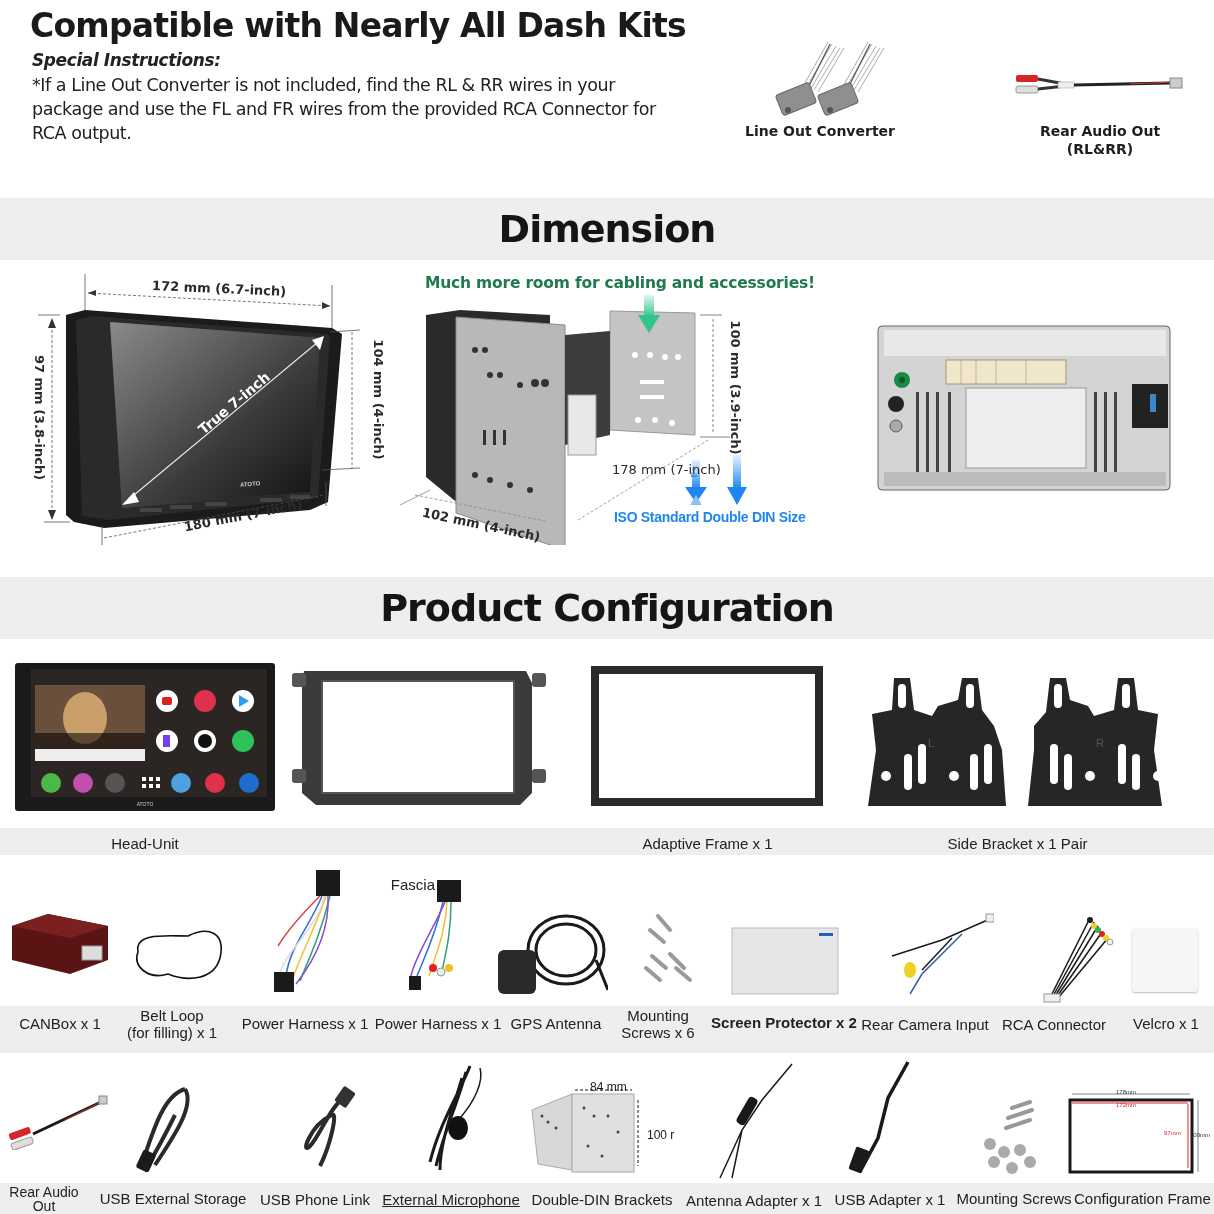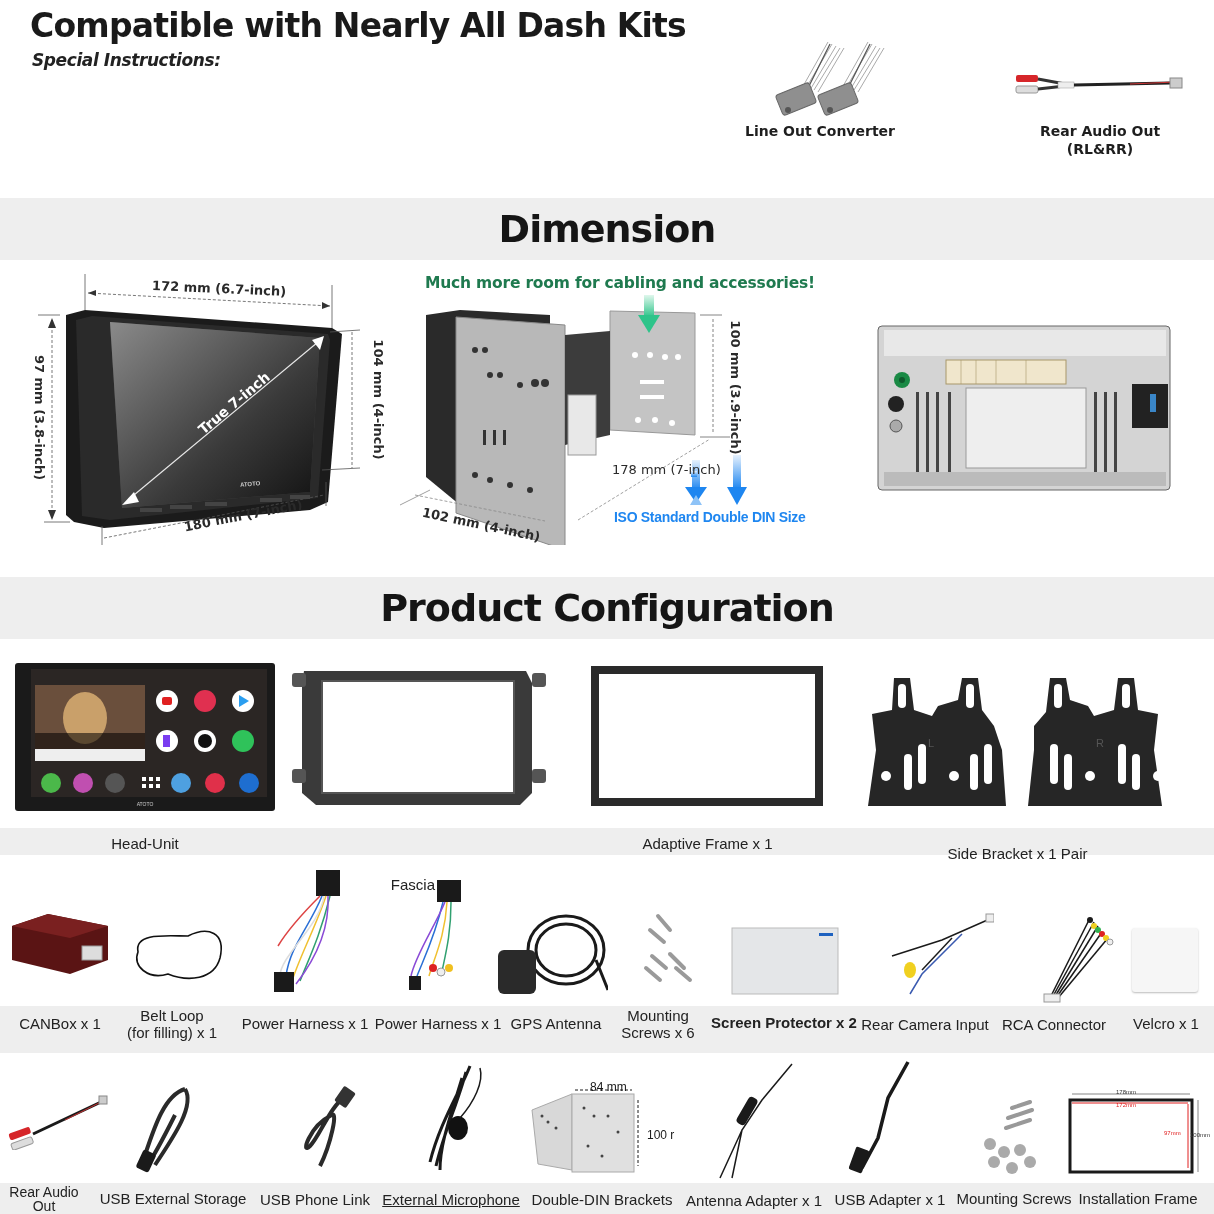--- a/index.html
+++ b/index.html
@@ -29,20 +29,21 @@
   .lbl { position: absolute; font-family: "Liberation Sans", sans-serif; font-size: 15px; color: #222; text-align: center; white-space: nowrap; line-height: 17px; }
 
   svg { display: block; }
 </style>
 </head>
 <body>
 
 <div class="abs h-title">Compatible with Nearly All Dash Kits</div>
 <div class="abs h-sub">Special Instructions:</div>
 <div class="abs h-body">
+  <p>*If a Line Out Converter is not included, find the RL &amp; RR wires in your package and use the FL and FR wires from the provided RCA Connector for RCA output.</p>
 </div>
 
 <div class="abs" style="left:770px; top:38px; width:130px; height:80px;">
   <svg width="130" height="80" viewBox="0 0 130 80">
     <g stroke="#aaa" stroke-width="1" fill="none">
       <path d="M32 50 L58 4"></path>
         <path d="M36 50 L62 6"></path>
         <path d="M40 52 L66 8"></path>
         <path d="M44 52 L70 10"></path>
         <path d="M48 54 L74 10"></path>
@@ -326,21 +327,21 @@
     </g>
   </svg>
 </div>
 <div class="abs" style="left:928px; top:737px; font-size:11px; color:#555;">L</div>
 <div class="abs" style="left:1096px; top:737px; font-size:11px; color:#555;">R</div>
 
 <div class="abs strip" style="top:828px; height:27px;">
   <div class="lbl" style="left:70px; top:7px; width:150px;">Head-Unit</div>
   <div class="lbl" style="left:350px; top:7px; width:150px;margin-top:41px;">Fascia x 1</div>
   <div class="lbl" style="left:610px; top:7px; width:195px;">Adaptive Frame x 1</div>
-  <div class="lbl" style="left:915px; top:17px; width:205px;">Side Bracket x 1 Pair</div>
+  <div class="lbl" style="left:915px; top:7px; width:205px;">Side Bracket x 1 Pair</div>
 </div>
 
 <div class="abs" style="left:8px; top:910px; width:102px; height:68px;">
   <svg width="102" height="68" viewBox="0 0 102 68">
     <path d="M4 16 L40 4 L100 16 L100 50 L62 64 L4 50 Z" fill="#5a1414"></path>
     <path d="M4 16 L40 4 L100 16 L62 28 Z" fill="#7a2020"></path>
     <rect x="74" y="36" width="20" height="14" fill="#ddd" stroke="#999"></rect>
   </svg>
 </div>
 <div class="abs" style="left:128px; top:922px; width:100px; height:62px;">
@@ -548,14 +549,14 @@
     <div>Rear Audio</div>
     <div>Out</div>
   </div>
   <div class="lbl" style="left:96px; top:7px; width:154px;">USB External Storage</div>
   <div class="lbl" style="left:256px; top:8px; width:118px;">USB Phone Link</div>
   <div class="lbl" style="left:378px; top:8px; width:146px;text-decoration:underline;">External Microphone</div>
   <div class="lbl" style="left:526px; top:8px; width:152px;">Double-DIN Brackets</div>
   <div class="lbl" style="left:680px; top:9px; width:148px;">Antenna Adapter x 1</div>
   <div class="lbl" style="left:828px; top:8px; width:124px;">USB Adapter x 1</div>
   <div class="lbl" style="left:952px; top:7px; width:124px;">Mounting Screws</div>
-  <div class="lbl" style="left:1074px; top:7px; width:128px;">Installation Frame</div>
+  <div class="lbl" style="left:1074px; top:7px; width:128px;">Configuration Frame</div>
 </div>
 
 </body></html>

